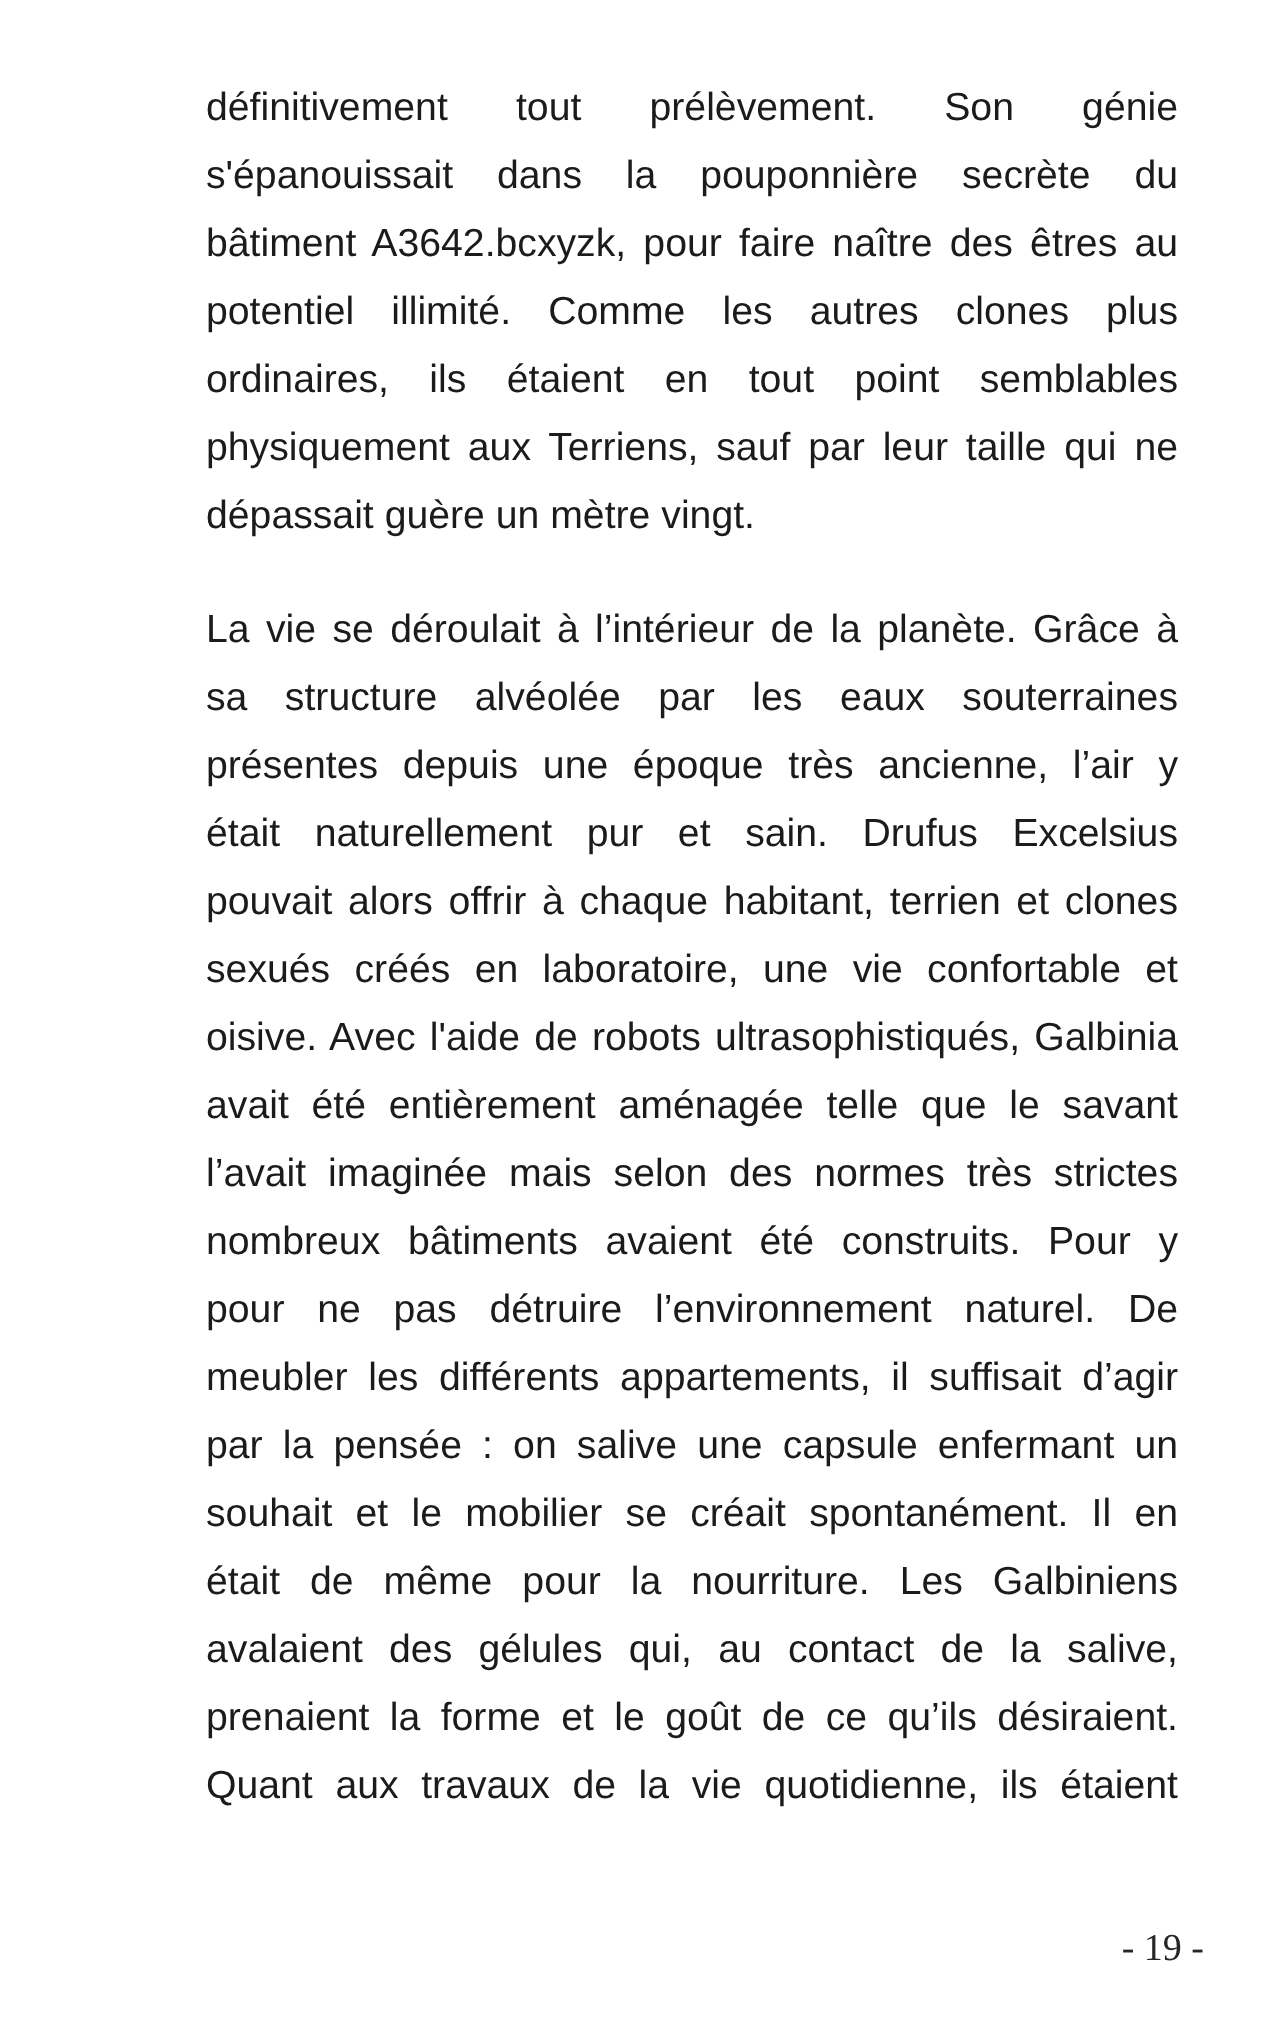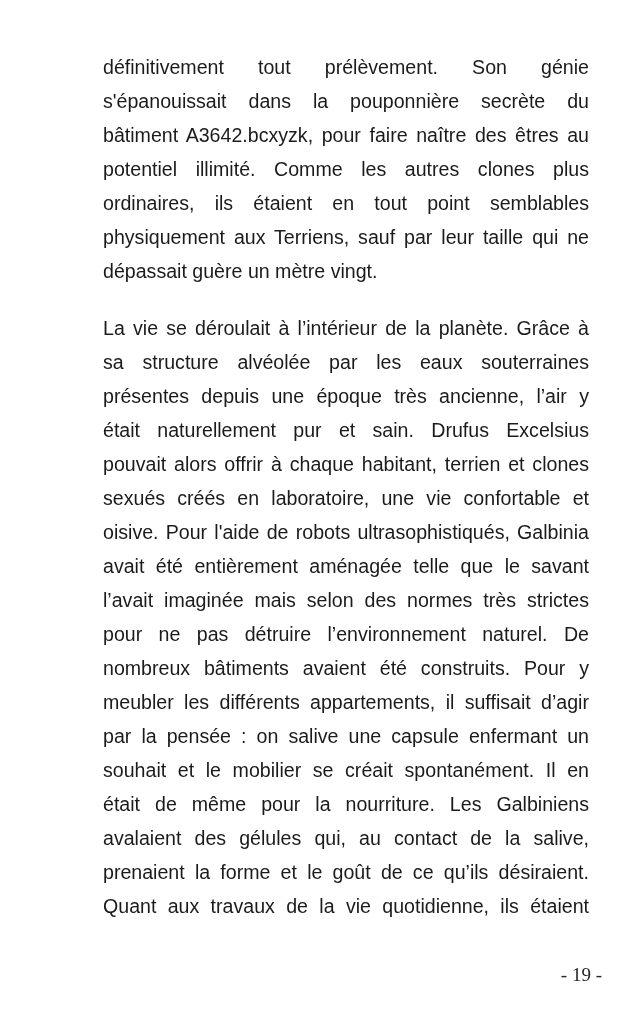--- a/index.html
+++ b/index.html
@@ -37,42 +37,42 @@
     font-family: "Liberation Serif", "DejaVu Serif", serif;
     font-size: 19px;
     line-height: 24px;
     color: #262626;
     text-align: right;
   }
 </style>
 </head>
 <body style="background: rgb(255, 255, 255);">
 
-<div class="text-column" style="color: rgb(27, 27, 27); margin-top: 13px;">
+<div class="text-column" style="color: rgb(27, 27, 27);">
     <div class="paragraph">
       <div class="line">définitivement tout prélèvement. Son génie</div>
       <div class="line">s'épanouissait dans la pouponnière secrète du</div>
       <div class="line">bâtiment A3642.bcxyzk, pour faire naître des êtres au</div>
       <div class="line">potentiel illimité. Comme les autres clones plus</div>
       <div class="line">ordinaires, ils étaient en tout point semblables</div>
       <div class="line">physiquement aux Terriens, sauf par leur taille qui ne</div>
       <div class="line last">dépassait guère un mètre vingt.</div>
     </div>
     <div class="paragraph">
       <div class="line">La vie se déroulait à l’intérieur de la planète. Grâce à</div>
       <div class="line">sa structure alvéolée par les eaux souterraines</div>
       <div class="line">présentes depuis une époque très ancienne, l’air y</div>
       <div class="line">était naturellement pur et sain. Drufus Excelsius</div>
       <div class="line">pouvait alors offrir à chaque habitant, terrien et clones</div>
       <div class="line">sexués créés en laboratoire, une vie confortable et</div>
-      <div class="line">oisive. Pour l'aide de robots ultrasophistiqués, Galbinia</div>
+      <div class="line">oisive. Avec l'aide de robots ultrasophistiqués, Galbinia</div>
       <div class="line">avait été entièrement aménagée telle que le savant</div>
       <div class="line">l’avait imaginée mais selon des normes très strictes</div>
+      <div class="line">nombreux bâtiments avaient été construits. Pour y</div>
       <div class="line">pour ne pas détruire l’environnement naturel. De</div>
-      <div class="line">nombreux bâtiments avaient été construits. Pour y</div>
       <div class="line">meubler les différents appartements, il suffisait d’agir</div>
       <div class="line">par la pensée : on salive une capsule enfermant un</div>
       <div class="line">souhait et le mobilier se créait spontanément. Il en</div>
       <div class="line">était de même pour la nourriture. Les Galbiniens</div>
       <div class="line">avalaient des gélules qui, au contact de la salive,</div>
       <div class="line">prenaient la forme et le goût de ce qu’ils désiraient.</div>
       <div class="line">Quant aux travaux de la vie quotidienne, ils étaient</div>
     </div>
   </div>
 

